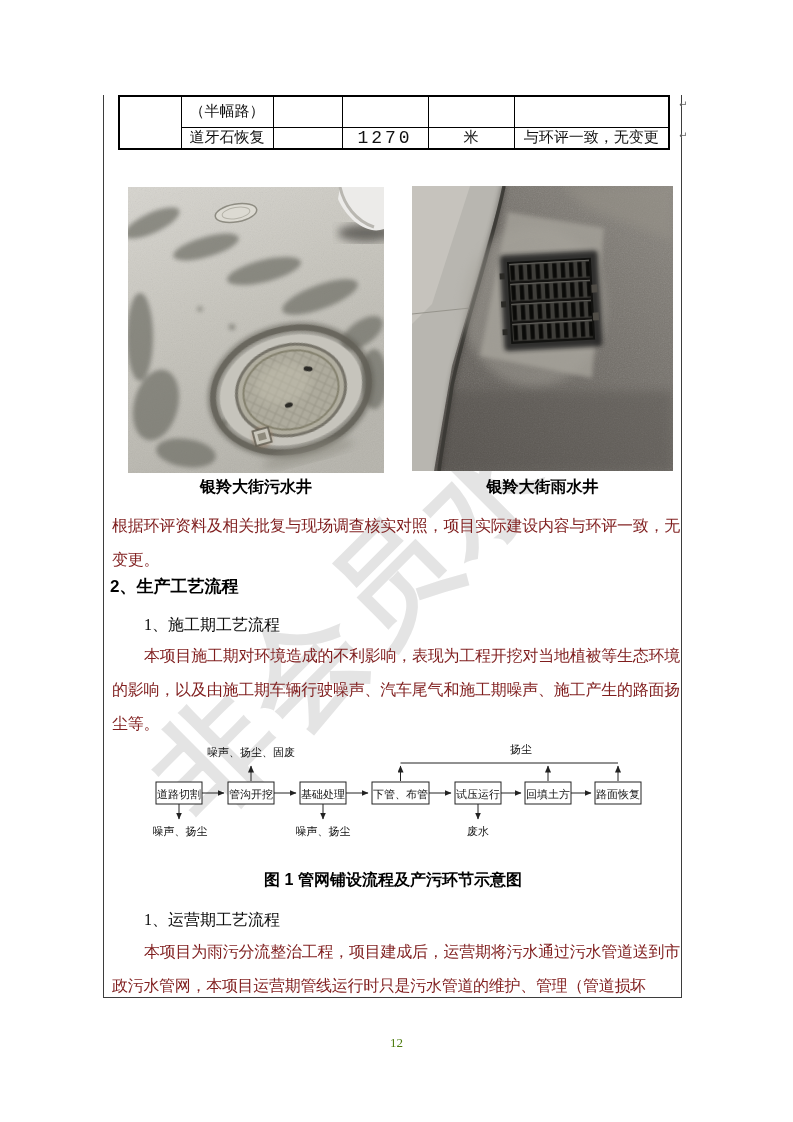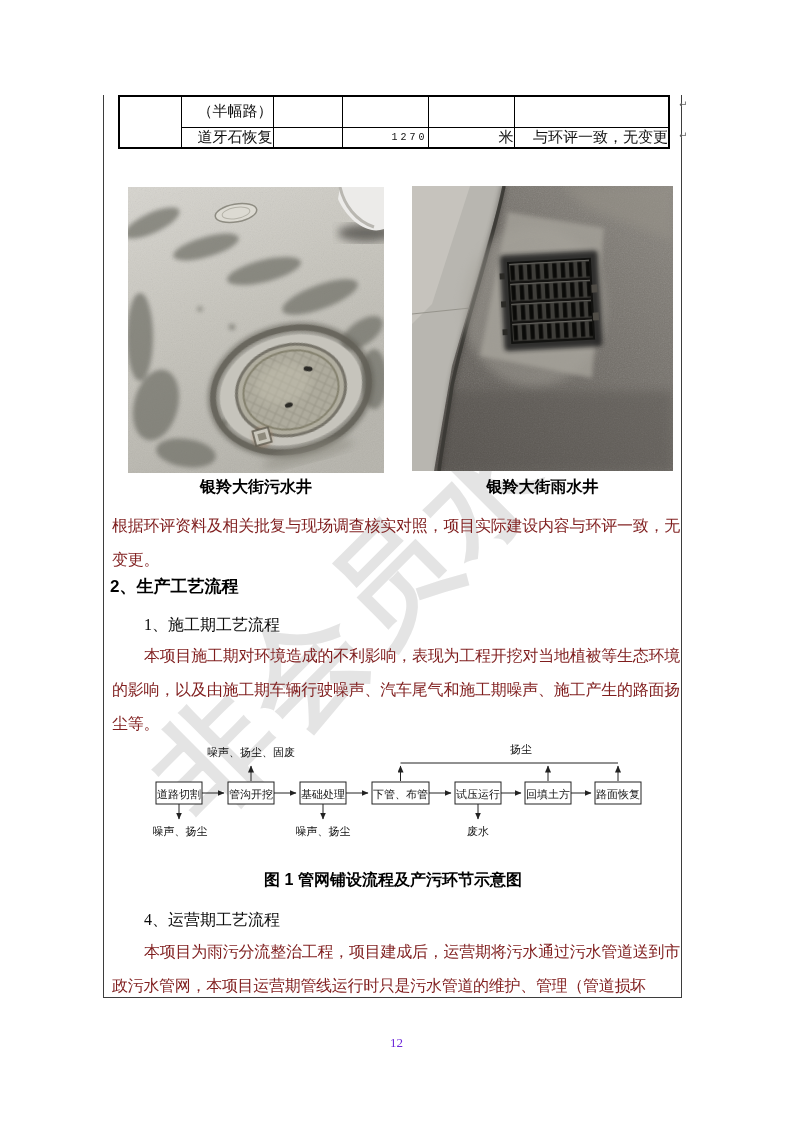--- a/index.html
+++ b/index.html
@@ -7,41 +7,41 @@
         font-family:"Liberation Serif","DejaVu Serif",serif;color:#111;}
   .watermark{position:absolute;left:45px;top:500px;width:700px;text-align:center;
         font-size:116px;font-weight:700;color:#e4e4e4;letter-spacing:8px;white-space:nowrap;
         transform:rotate(-45deg);z-index:1;font-family:"Liberation Sans",sans-serif;}
   .outer-box{position:absolute;left:103px;top:95px;width:579px;height:903px;box-sizing:border-box;
         border-left:1px solid #3d3d3d;border-right:1px solid #3d3d3d;border-bottom:1px solid #3d3d3d;
         z-index:2;}
   
   .qtable{position:absolute;left:14px;top:0px;border-collapse:collapse;table-layout:fixed;
         font-size:15px;}
-  .qtable td{border:1px solid #000;text-align:right;vertical-align:middle;padding:0;
+  .qtable td{border:1px solid #000;text-align:center;vertical-align:middle;padding:0;
         overflow:hidden;white-space:nowrap;}
   .qtable{border:2px solid #000;}
-  .num{letter-spacing:3px;font-family:"Liberation Mono","DejaVu Sans Mono",monospace;font-size:10px;}
+  .num{letter-spacing:3px;font-family:"Liberation Mono","DejaVu Sans Mono",monospace;font-size:18px;}
   .cellmark{position:absolute;font-size:10px;color:#666;z-index:3;
         font-family:"DejaVu Sans",sans-serif;}
   
   .photo{position:absolute;}
   .caption{position:absolute;text-align:center;font-weight:700;font-size:16px;
         font-family:"Liberation Sans",sans-serif;color:#000;}
   
   .para{position:absolute;left:8px;width:568px;font-size:16px;line-height:34px;
         letter-spacing:-0.3px;text-align:justify;color:#7f1d1d;}
   .indent{text-indent:2em;}
   .heading{position:absolute;left:6px;font-size:17px;font-weight:700;
         font-family:Liberation Sans, sans-serif;color:#000;}
   .subline{position:absolute;left:8px;width:568px;font-size:16px;text-indent:2em;color:#0a0a0a;margin-top:7px;}
   .figcap{position:absolute;left:0;width:578px;text-align:center;font-size:16px;font-weight:700;
         font-family:"Liberation Sans",sans-serif;color:#000;}
   .pageno{position:absolute;left:0;top:1035px;width:793px;text-align:center;font-size:13px;
-        color:#6d28d9;z-index:2;}
+        color:#4d7c0f;z-index:2;}
   svg text{font-family:"Liberation Serif","DejaVu Serif",serif;fill:#111;}
   .flow text{font-size:11px;}
 </style>
 </head>
 <body>
 
 <div class="page">
 
   <div class="watermark">非会员水印</div>
 
@@ -259,21 +259,21 @@
         <text x="111" y="20" text-anchor="middle">噪声、扬尘、固废</text>
         <text x="381" y="17" text-anchor="middle">扬尘</text>
         <text x="40" y="99" text-anchor="middle">噪声、扬尘</text>
         <text x="183" y="99" text-anchor="middle">噪声、扬尘</text>
         <text x="338" y="99" text-anchor="middle">废水</text>
       </g>
     </svg>
 
     <div class="figcap" style="top:775px;">图 1 管网铺设流程及产污环节示意图</div>
 
-    <div class="subline" style="top:808px;">4、运营期工艺流程</div>
+    <div class="subline" style="top:808px;">1、运营期工艺流程</div>
 
     <div class="para indent" style="top:840px;">本项目为雨污分流整治工程，项目建成后，运营期将污水通过污水管道送到市政污水管网，本项目运营期管线运行时只是污水管道的维护、管理（管道损坏</div>
 
   </div>
 
   <div class="pageno">12</div>
 
 </div>
 
 </body></html>

